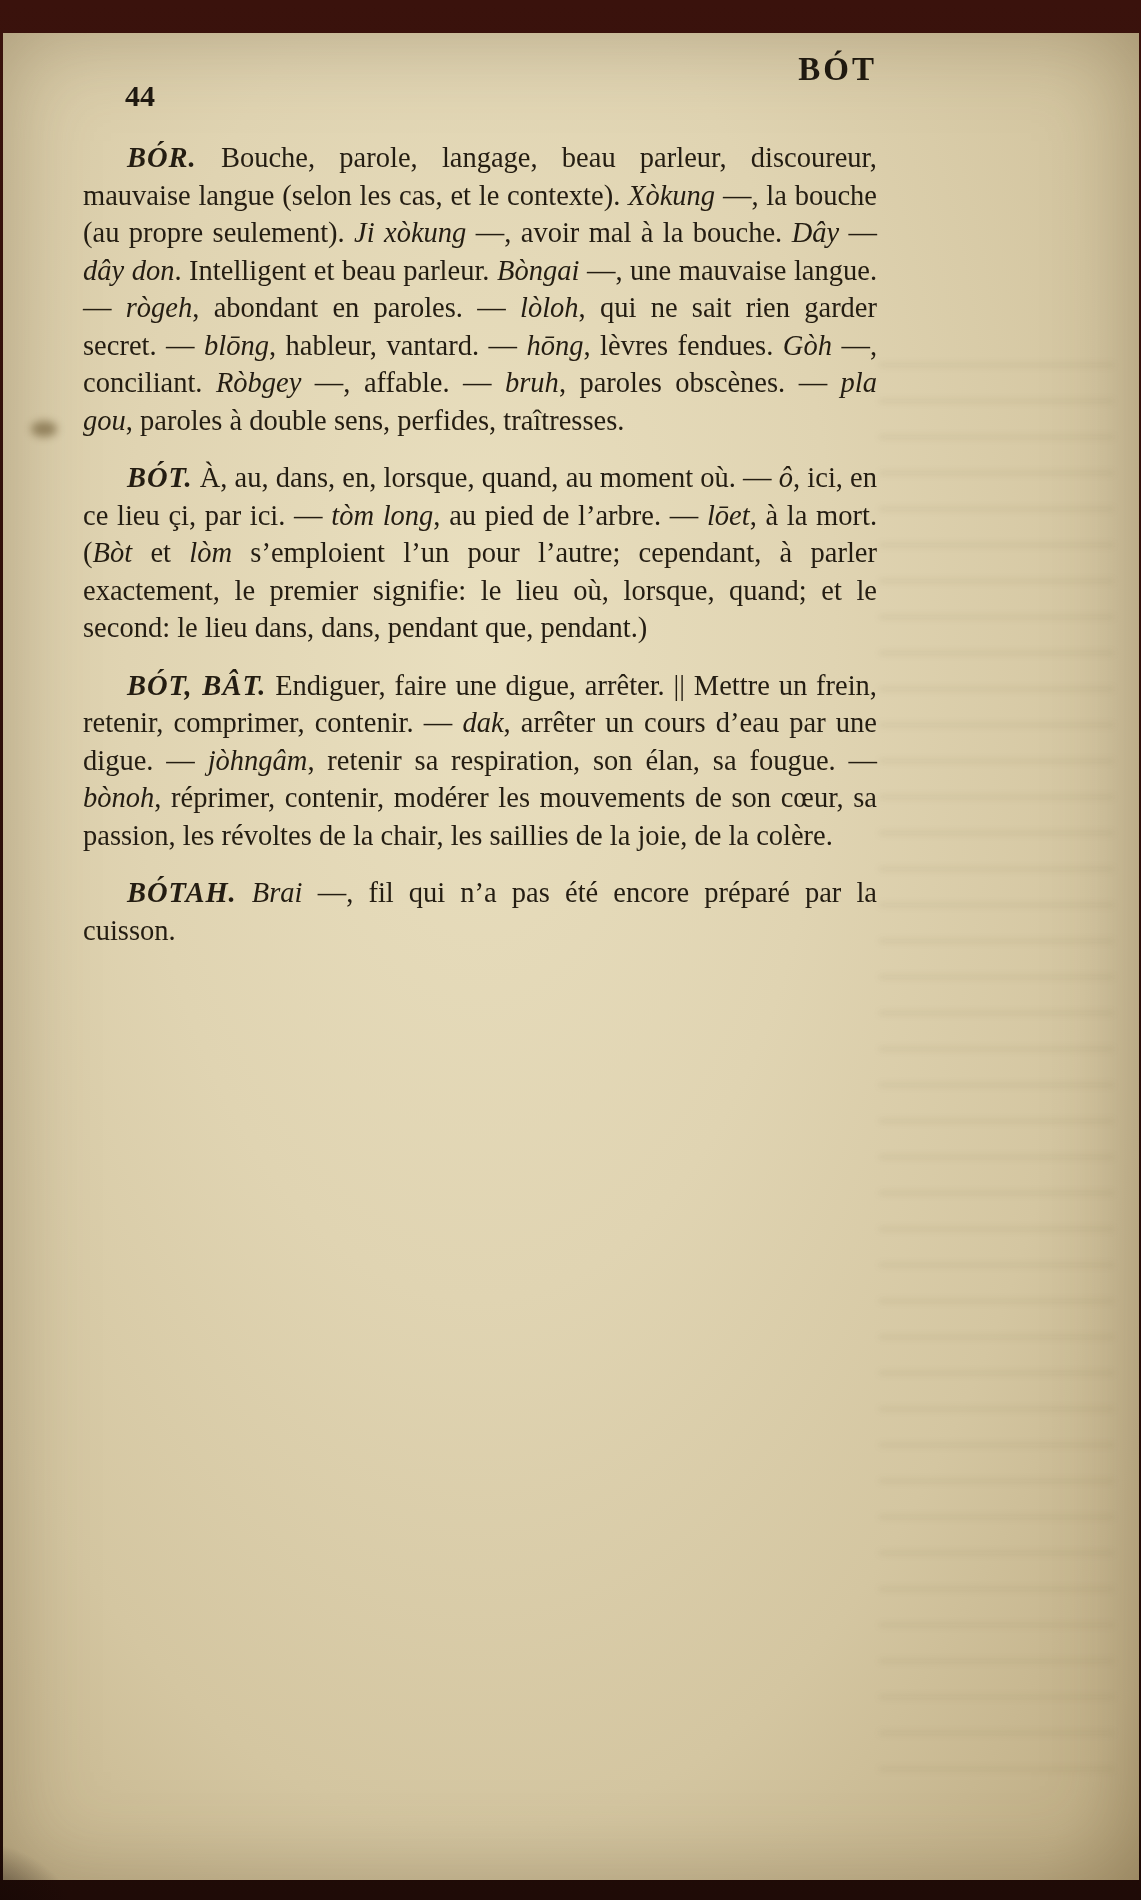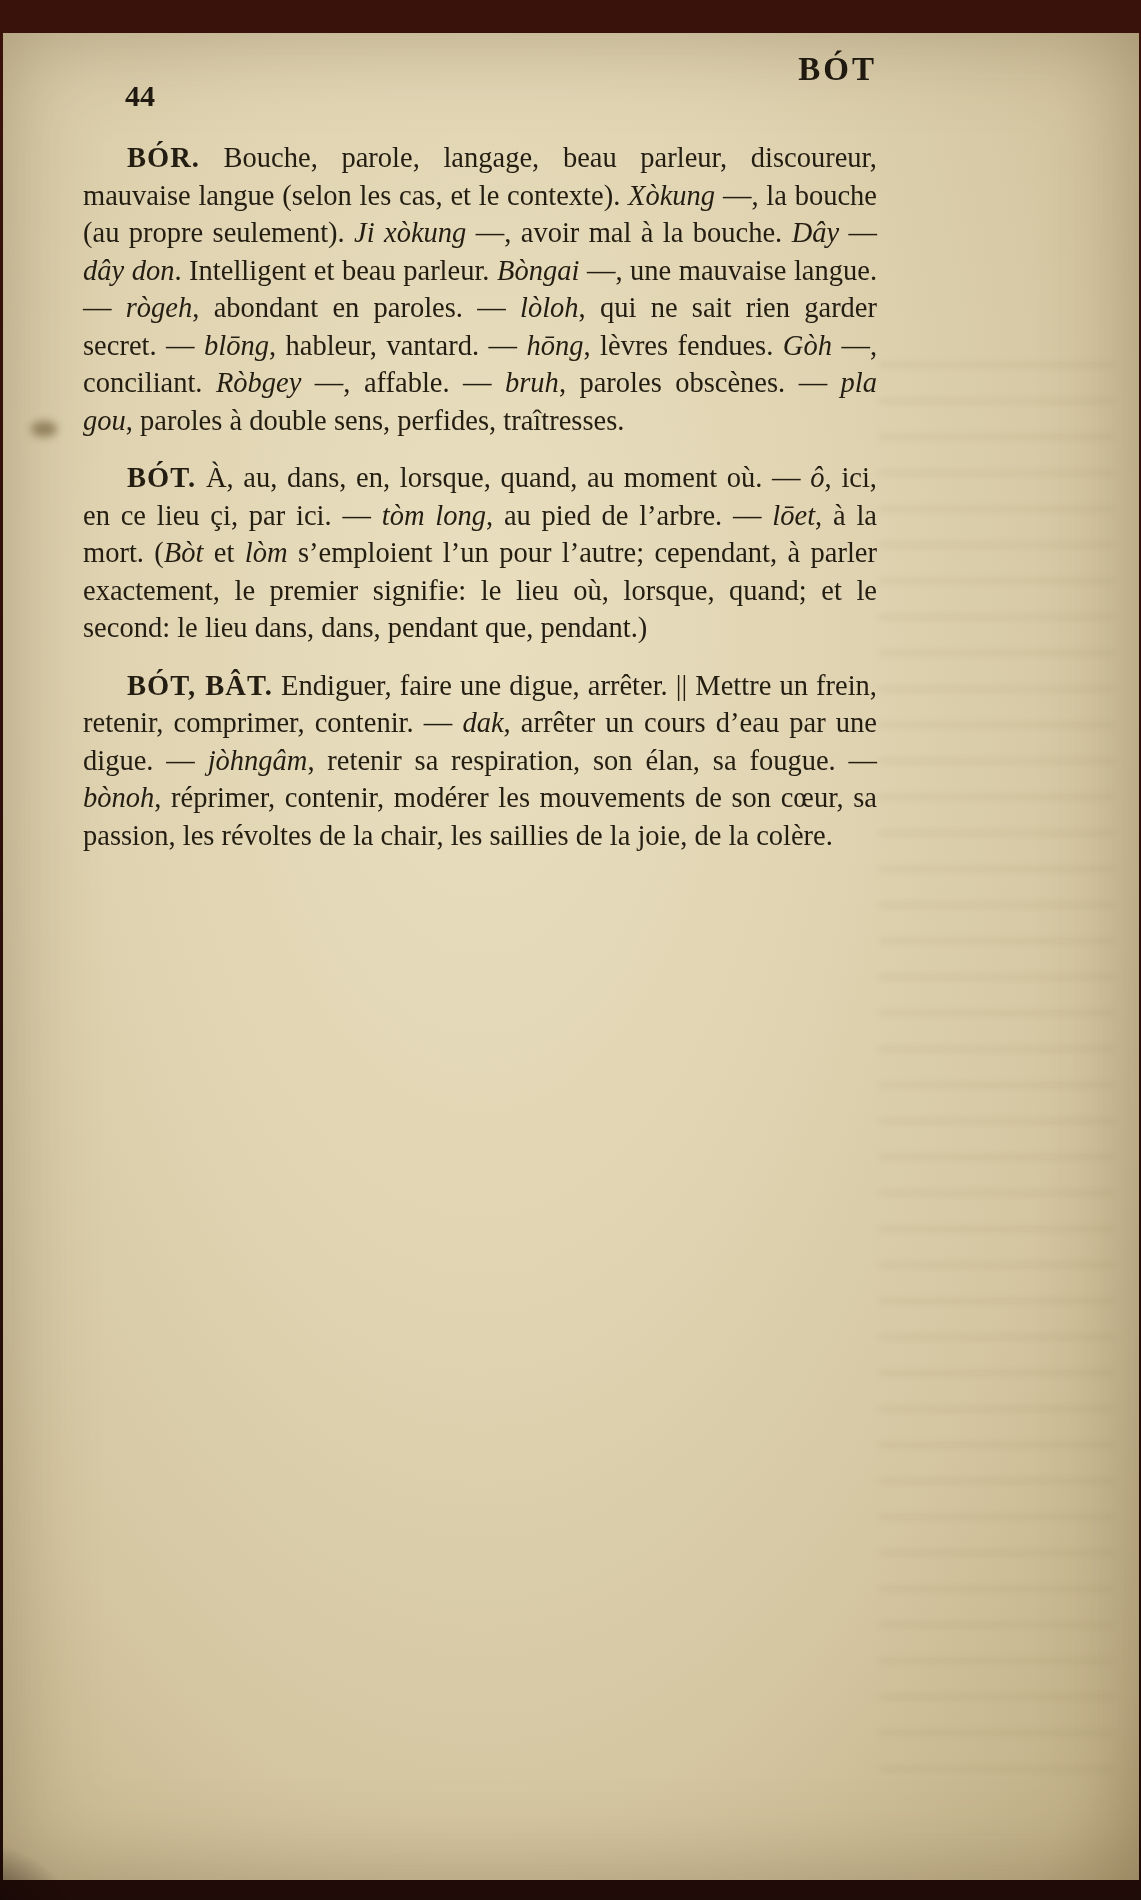--- a/index.html
+++ b/index.html
@@ -42,37 +42,38 @@
   }
   .content {
     position:absolute; top:106px; left:80px; width:794px;
     color:#241d12;
   }
   p.entry {
     margin:0 0 20px 0;
     font-size:28.5px; line-height:37.5px;
     text-align:justify; text-indent:44px;
   }
-  .seg-hw { font-weight:bold; letter-spacing:1px; }
+  .seg-hw { font-weight:bold; letter-spacing:1px;font-style:italic; }
   .seg-i  { font-style:italic; }
   .seg-n  { font-style:normal;margin-top:26px; }
 </style>
 </head>
 <body>
 
 <div class="photo">
   <div class="page">
 
     <div class="running-head">BÓT</div>
 
     <div class="page-number">44</div>
 
     <div class="content">
       <p class="entry"><span class="seg-hw">BÓR.</span><span class="seg-n">  Bouche, parole, langage, beau parleur, discoureur, mauvaise langue (selon les cas, et le contexte). </span><span class="seg-i">Xòkung</span><span class="seg-n"> —, la bouche (au propre seulement). </span><span class="seg-i">Ji xòkung</span><span class="seg-n"> —, avoir mal à la bouche. </span><span class="seg-i">Dây</span><span class="seg-n"> — </span><span class="seg-i">dây don</span><span class="seg-n">. Intelligent et beau parleur. </span><span class="seg-i">Bòngai</span><span class="seg-n"> —, une mauvaise langue. — </span><span class="seg-i">rògeh</span><span class="seg-n">, abondant en paroles. — </span><span class="seg-i">lòloh</span><span class="seg-n">, qui ne sait rien garder secret. — </span><span class="seg-i">blōng</span><span class="seg-n">, hableur, vantard. — </span><span class="seg-i">hōng</span><span class="seg-n">, lèvres fendues. </span><span class="seg-i">Gòh</span><span class="seg-n"> —, conciliant. </span><span class="seg-i">Ròbgey</span><span class="seg-n"> —, affable. — </span><span class="seg-i">bruh</span><span class="seg-n">, paroles obscènes. — </span><span class="seg-i">pla gou</span><span class="seg-n">, paroles à double sens, perfides, traîtresses.</span></p>
       <p class="entry"><span class="seg-hw">BÓT.</span><span class="seg-n">  À, au, dans, en, lorsque, quand, au moment où. — </span><span class="seg-i">ô</span><span class="seg-n">, ici, en ce lieu çi, par ici. — </span><span class="seg-i">tòm long</span><span class="seg-n">, au pied de l’arbre. — </span><span class="seg-i">lōet</span><span class="seg-n">, à la mort. (</span><span class="seg-i">Bòt</span><span class="seg-n"> et </span><span class="seg-i">lòm</span><span class="seg-n"> s’emploient l’un pour l’autre; cependant, à parler exactement, le premier signifie: le lieu où, lorsque, quand; et le second: le lieu dans, dans, pendant que, pendant.)</span></p>
       <p class="entry"><span class="seg-hw">BÓT, BÂT.</span><span class="seg-n">  Endiguer, faire une digue, arrêter. || Mettre un frein, retenir, comprimer, contenir. — </span><span class="seg-i">dak</span><span class="seg-n">, arrêter un cours d’eau par une digue. — </span><span class="seg-i">jòhngâm</span><span class="seg-n">, retenir sa respiration, son élan, sa fougue. — </span><span class="seg-i">bònoh</span><span class="seg-n">, réprimer, contenir, modérer les mouvements de son cœur, sa passion, les révoltes de la chair, les saillies de la joie, de la colère.</span></p>
+      <p class="entry"><span class="seg-hw">BÓTAH.</span><span class="seg-n">  </span><span class="seg-i">Brai</span><span class="seg-n"> —, fil qui n’a pas été encore préparé par la cuisson.</span></p>
     </div>
 
     <div class="smudge"></div>
     <div class="bleed"></div>
   </div>
   <div class="corner-shadow"></div>
 </div>
 
 </body></html>

